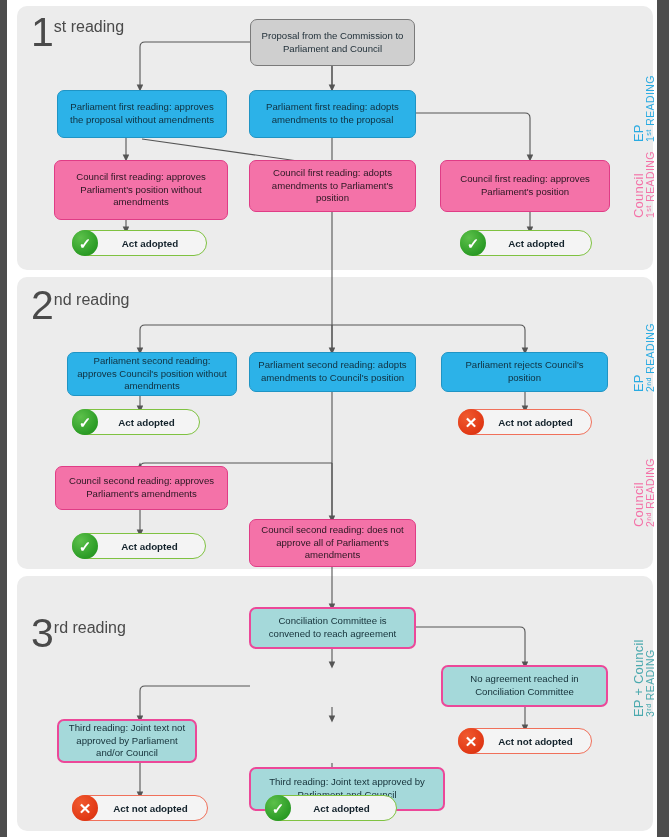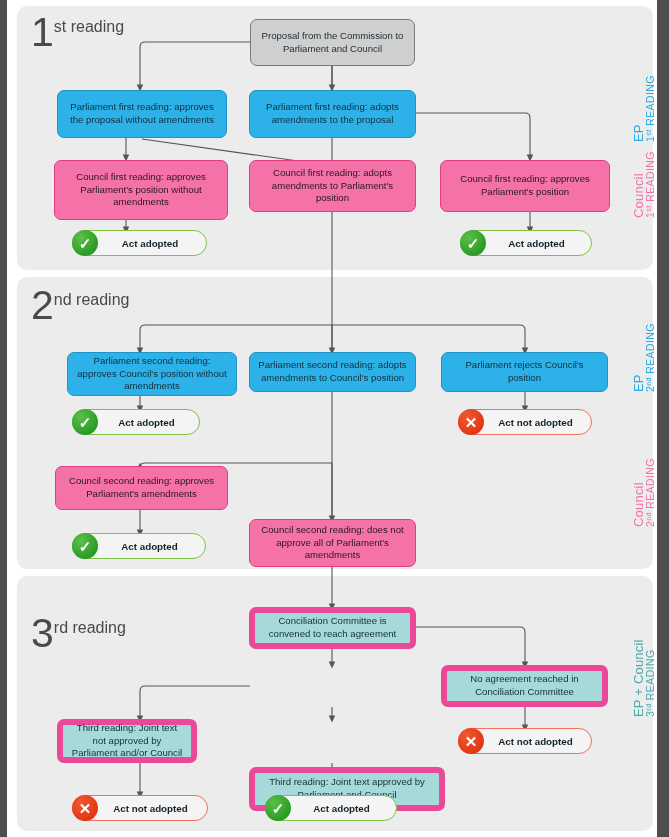--- a/index.html
+++ b/index.html
@@ -77,21 +77,21 @@
     text-align:center;
     font-size:9.6px;
     line-height:12.6px;
     color:#18303f;
     padding:7px 6px;
     z-index:3;
   }
   .box-grey{background:#cfcfcf;border:1px solid #7a7a7a;color:#22313a;}
   .box-blue{background:#2cb2e8;border:1px solid #1f94c4;color:#10303f;}
   .box-pink{background:#f472a8;border:1px solid #e03c86;color:#2a1722;}
-  .box-teal{background:#a5d9da;border:6px solid #ec4899;color:#143038;}
+  .box-teal{background:#a5d9da;border:2px solid #ec4899;color:#143038;}
 
   
   .pill{
     position:absolute;
     box-sizing:border-box;
     height:26px;
     border-radius:13px;
     background:#f4f4f4;
     display:flex;
     align-items:center;

